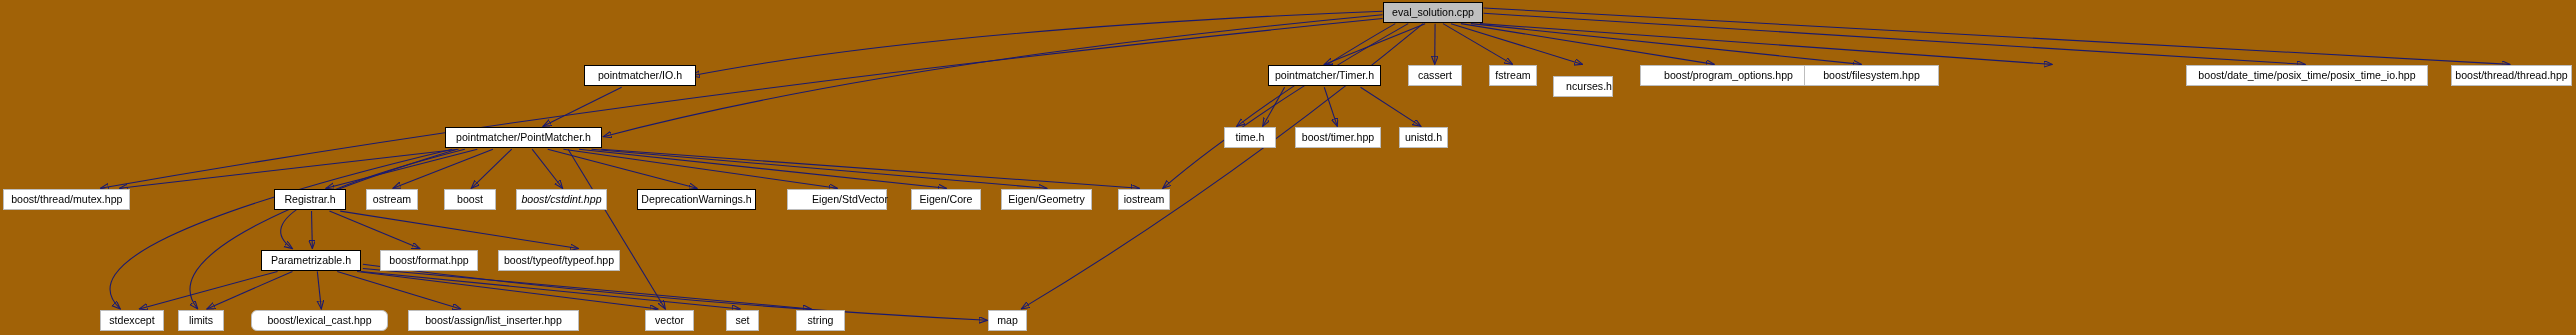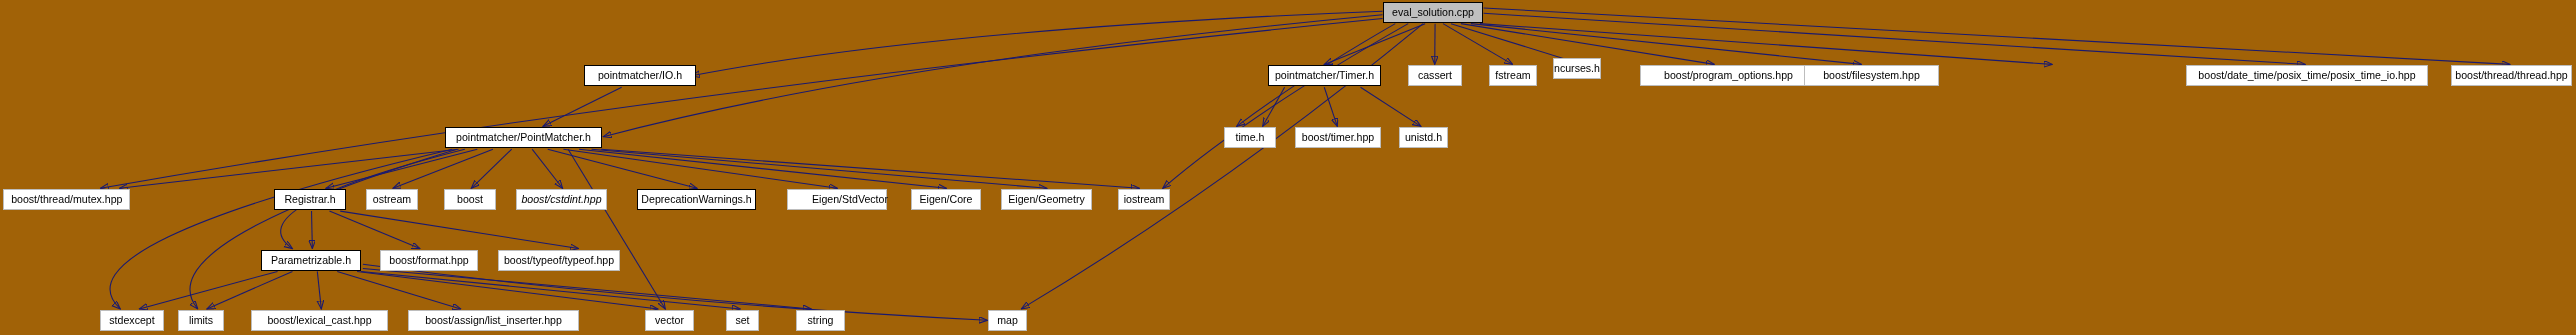--- a/index.html
+++ b/index.html
@@ -67,21 +67,21 @@
       <path d="M440.78,333 L906,379" marker-end="url(#arrow)"></path>
       <path d="M443,329.4 L993,379" marker-end="url(#arrow)"></path>
       <path d="M443,324.2 Q800,372 1209,393" marker-end="url(#arrow)"></path>
     </svg>
 
 <div class="node main" style="left: 1383px; top: 1.6px; width: 100px;"><span>eval_solution.cpp</span></div>
     <div class="node linked" style="left: 584px; top: 65px; width: 112px; text-align: center;"><span>pointmatcher/IO.h</span></div>
     <div class="node linked" style="left: 1268px; top: 65px; width: 113px;"><span>pointmatcher/Timer.h</span></div>
     <div class="node plain" style="left: 1408px; top: 65px; width: 54px;"><span>cassert</span></div>
     <div class="node plain" style="left: 1489px; top: 65px; width: 48px;"><span>fstream</span></div>
-    <div class="node plain" style="left: 1553px; top: 58px; width: 48px;"><span>ncurses.h</span></div>
+    <div class="node plain" style="left: 1553px; top: 76px; width: 60px; text-align: right;"><span>ncurses.h</span></div>
     <div class="node plain" style="left: 1640px; top: 65px; width: 177px;"><span>boost/program_options.hpp</span></div>
     <div class="node plain" style="left: 1804px; top: 65px; width: 135px;"><span>boost/filesystem.hpp</span></div>
     <div class="node plain" style="left: 2186px; top: 65px; width: 242px;"><span>boost/date_time/posix_time/posix_time_io.hpp</span></div>
     <div class="node plain" style="left: 2451px; top: 65px; width: 121px;"><span>boost/thread/thread.hpp</span></div>
     <div class="node linked" style="left: 445px; top: 127px; width: 157px;"><span>pointmatcher/PointMatcher.h</span></div>
     <div class="node plain" style="left: 1224px; top: 127px; width: 52px;"><span>time.h</span></div>
     <div class="node plain" style="left: 1295px; top: 127px; width: 86px;"><span>boost/timer.hpp</span></div>
     <div class="node plain" style="left: 1399px; top: 127px; width: 49px;"><span>unistd.h</span></div>
     <div class="node plain" style="left: 3.3px; top: 189px; width: 127px;"><span>boost/thread/mutex.hpp</span></div>
     <div class="node linked" style="left: 274px; top: 189px; width: 72px;"><span>Registrar.h</span></div>
@@ -91,20 +91,20 @@
     <div class="node linked" style="left: 637px; top: 189px; width: 119px;"><span>DeprecationWarnings.h</span></div>
     <div class="node plain" style="left: 787px; top: 189px; width: 100px; padding-left: 24px;"><span>Eigen/StdVector</span></div>
     <div class="node plain" style="left: 911px; top: 189px; width: 70px;"><span>Eigen/Core</span></div>
     <div class="node plain" style="left: 1001px; top: 189px; width: 91px;"><span>Eigen/Geometry</span></div>
     <div class="node plain" style="left: 1118px; top: 189px; width: 52px;"><span>iostream</span></div>
     <div class="node linked" style="left: 261px; top: 250px; width: 100px;"><span>Parametrizable.h</span></div>
     <div class="node plain" style="left: 380px; top: 250px; width: 98px;"><span>boost/format.hpp</span></div>
     <div class="node plain" style="left: 498px; top: 250px; width: 122px;"><span>boost/typeof/typeof.hpp</span></div>
     <div class="node plain" style="left: 100px; top: 310px; width: 64px;"><span>stdexcept</span></div>
     <div class="node plain" style="left: 178px; top: 310px; width: 46px;"><span>limits</span></div>
-    <div class="node plain" style="left: 251px; top: 310px; width: 137px;"><span>boost/lexical_cast.hpp</span></div>
+    <div class="node plain" style="left: 251px; top: 310px; width: 137px; border-radius: 6px;"><span>boost/lexical_cast.hpp</span></div>
     <div class="node plain" style="left: 408px; top: 310px; width: 171px;"><span>boost/assign/list_inserter.hpp</span></div>
     <div class="node plain" style="left: 645px; top: 310px; width: 49px;"><span>vector</span></div>
     <div class="node plain" style="left: 726px; top: 310px; width: 33px;"><span>set</span></div>
     <div class="node plain" style="left: 796px; top: 310px; width: 49px;"><span>string</span></div>
     <div class="node plain" style="left: 988px; top: 310px; width: 39px;"><span>map</span></div>
   </div>
 
 
 </body></html>

